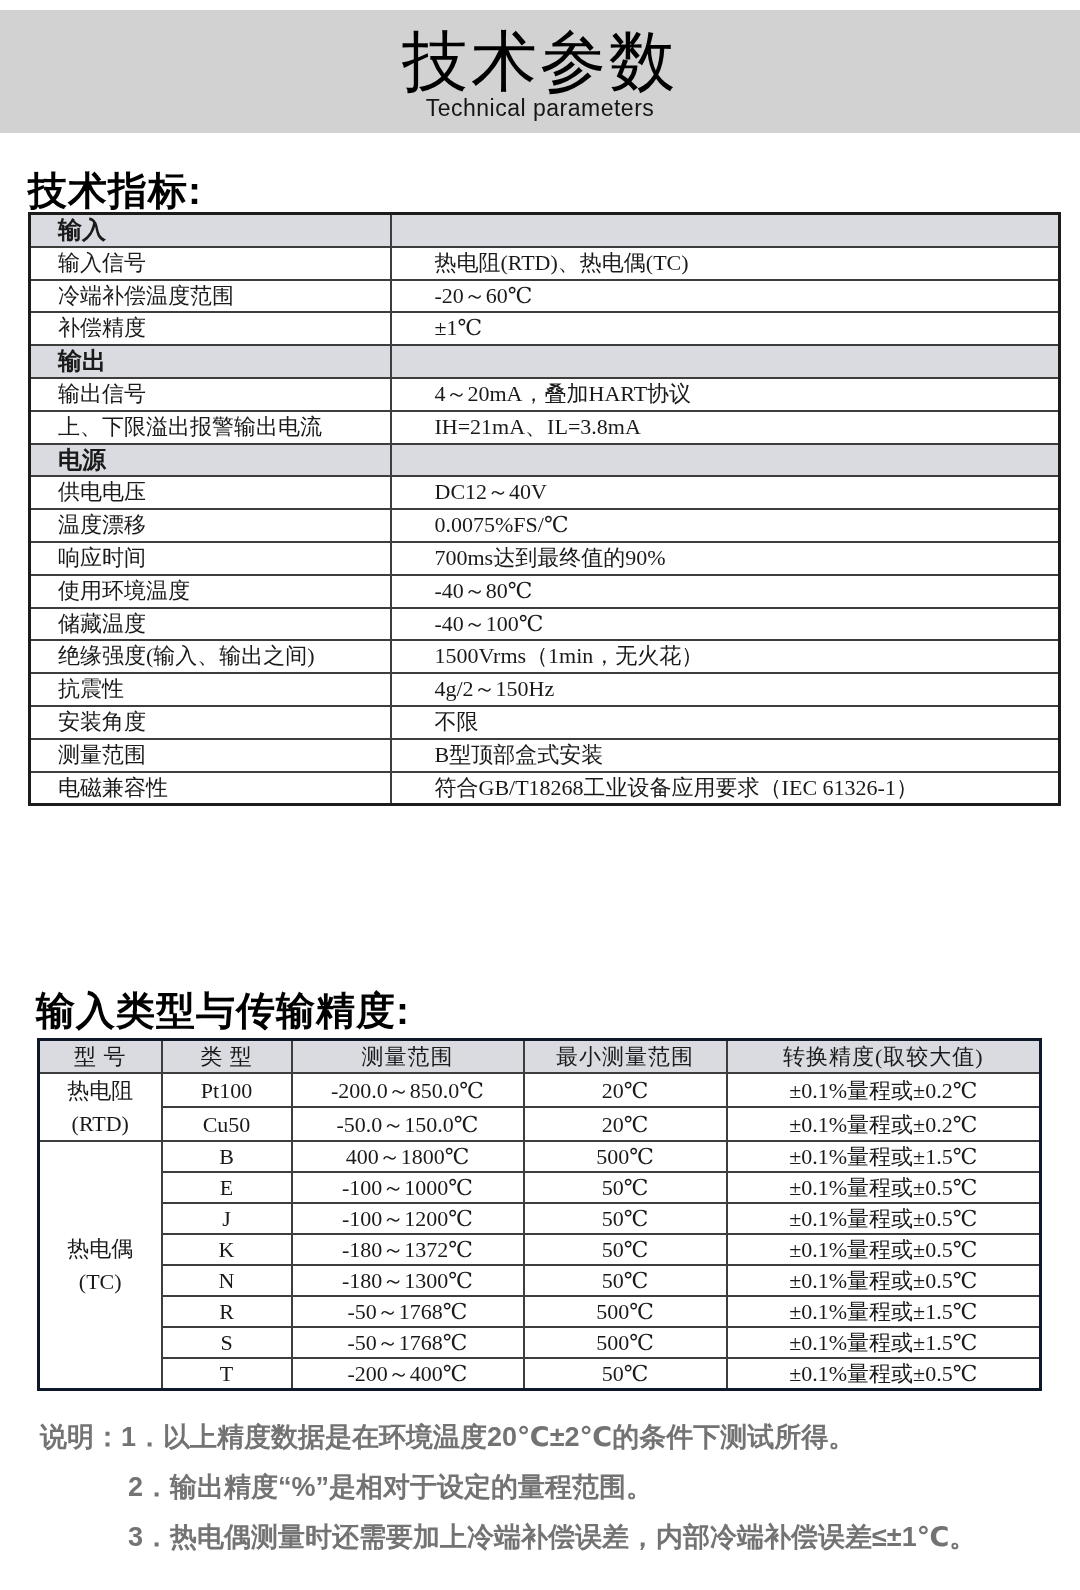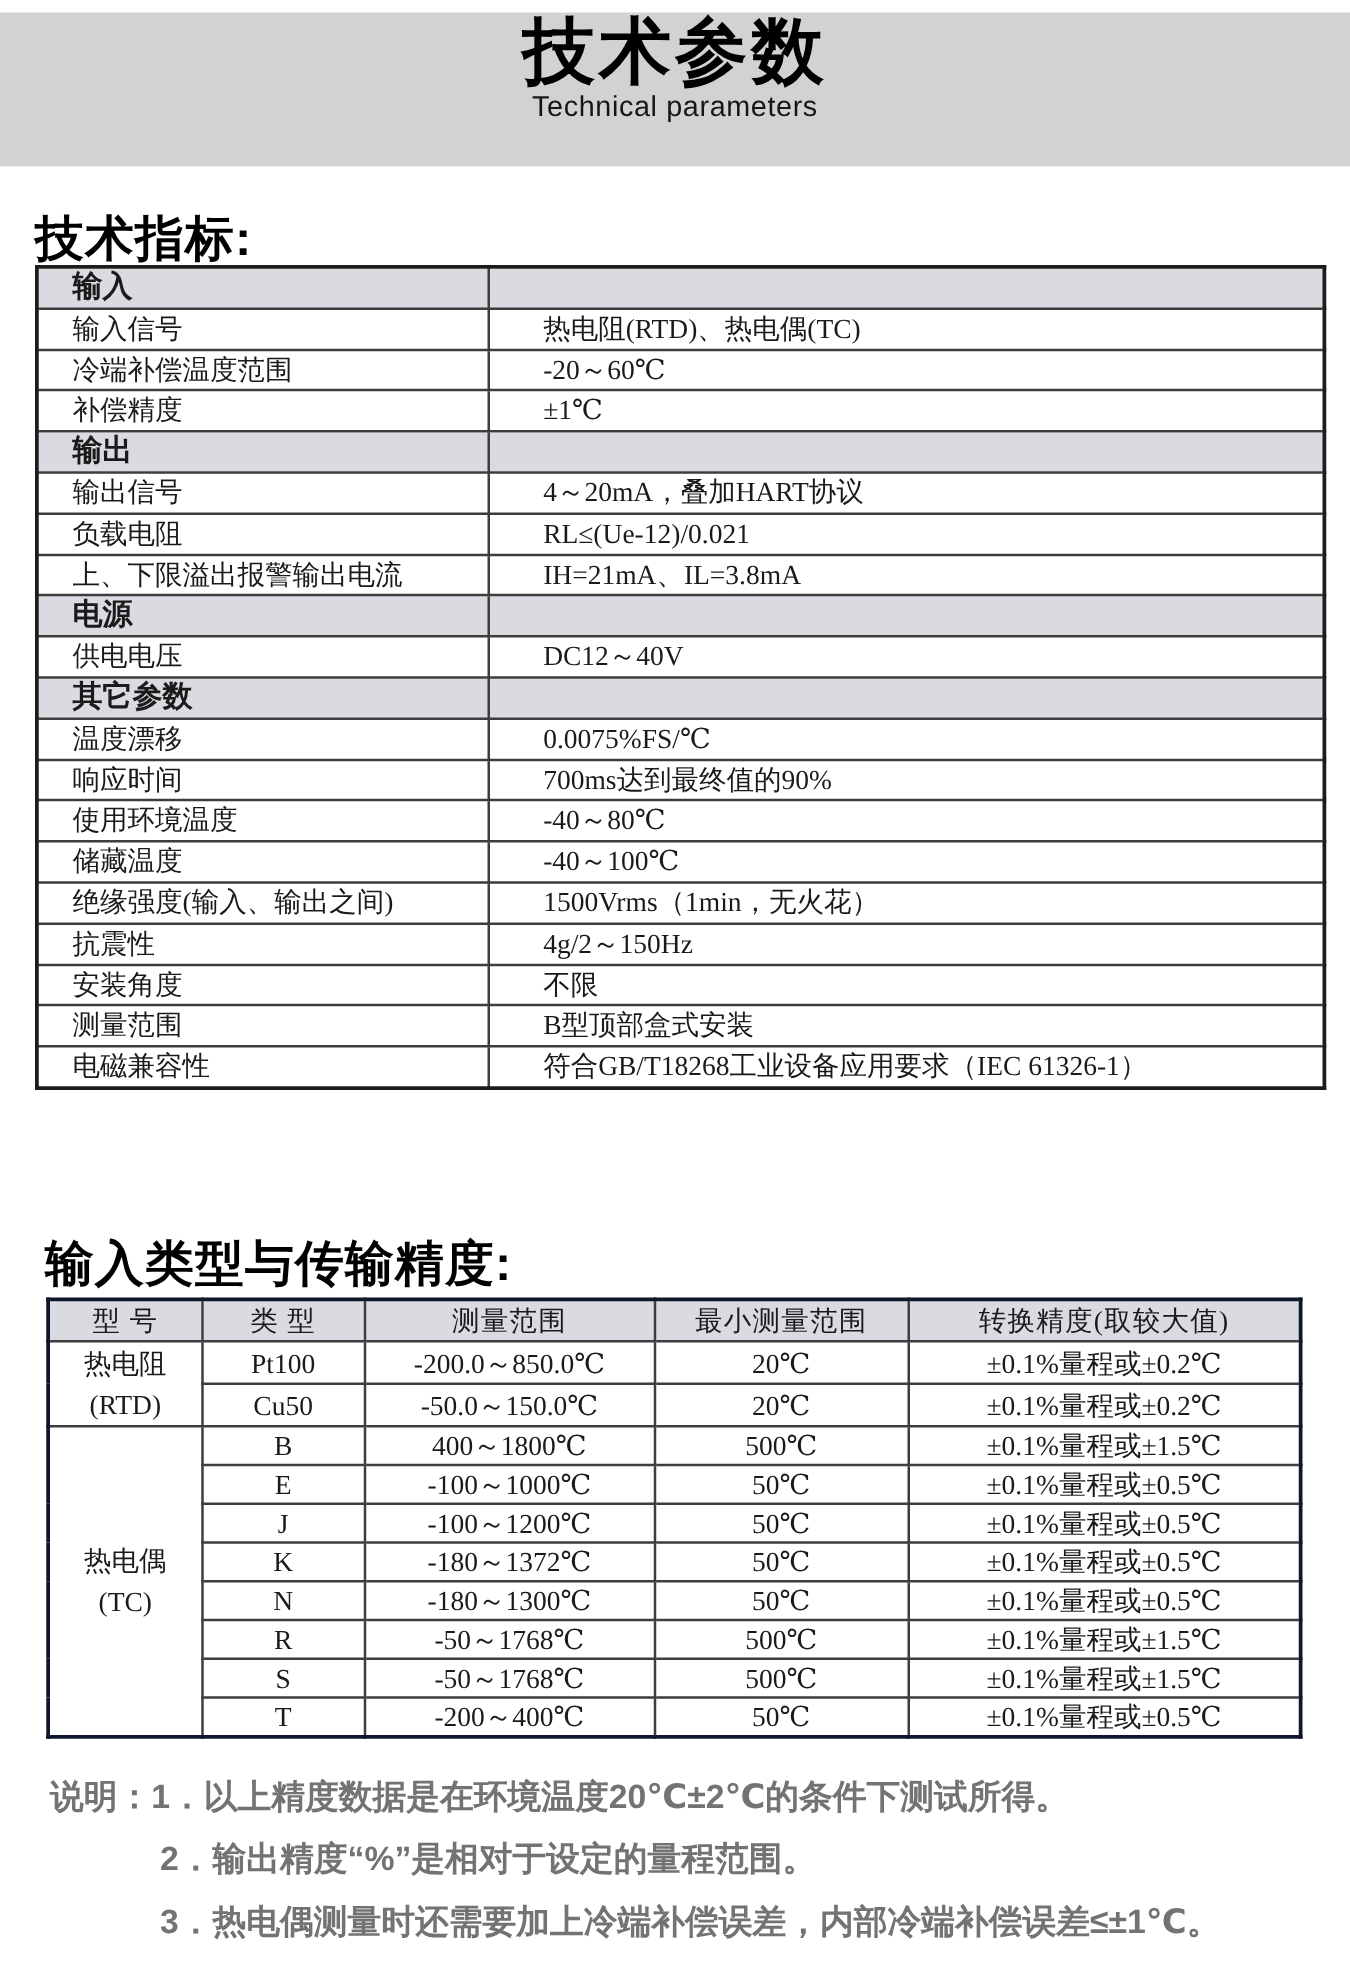--- a/index.html
+++ b/index.html
@@ -15,26 +15,26 @@
   
   .banner {
     position: absolute;
     left: 0; top: 10px;
     width: 1080px; height: 123px;
     background: #d2d2d2;
     text-align: center;
   }
   .banner-title {
     font-family: "Liberation Sans", "DejaVu Sans", sans-serif;
-    font-weight: 700;
-    font-size: 58px;
+    font-weight: 400;
+    font-size: 66px;
     line-height: 1.05;
     letter-spacing: 3px;
     color: #000;
-    padding-top: 2px;
+    padding-top: 17px;
   }
   .banner-subtitle {
     font-family: "Liberation Sans", "DejaVu Sans", sans-serif;
     font-weight: 400;
     font-size: 23px;
     letter-spacing: 0.5px;
     color: #161616;
     margin-top: -1px;
   }
 
@@ -157,38 +157,30 @@
       </tr>
       <tr class="section-row">
         <td class="lbl">输出</td>
         <td class="val"></td>
       </tr>
       <tr>
         <td class="lbl">输出信号</td>
         <td class="val">4～20mA，叠加HART协议</td>
       </tr>
       <tr>
-        <td class="lbl">负载电阻</td>
-        <td class="val">RL≤(Ue-12)/0.021</td>
-      </tr>
-      <tr>
         <td class="lbl">上、下限溢出报警输出电流</td>
         <td class="val">IH=21mA、IL=3.8mA</td>
       </tr>
       <tr class="section-row">
         <td class="lbl">电源</td>
         <td class="val"></td>
       </tr>
       <tr>
         <td class="lbl">供电电压</td>
         <td class="val">DC12～40V</td>
-      </tr>
-      <tr class="section-row">
-        <td class="lbl">其它参数</td>
-        <td class="val"></td>
       </tr>
       <tr>
         <td class="lbl">温度漂移</td>
         <td class="val">0.0075%FS/℃</td>
       </tr>
       <tr>
         <td class="lbl">响应时间</td>
         <td class="val">700ms达到最终值的90%</td>
       </tr>
       <tr>

